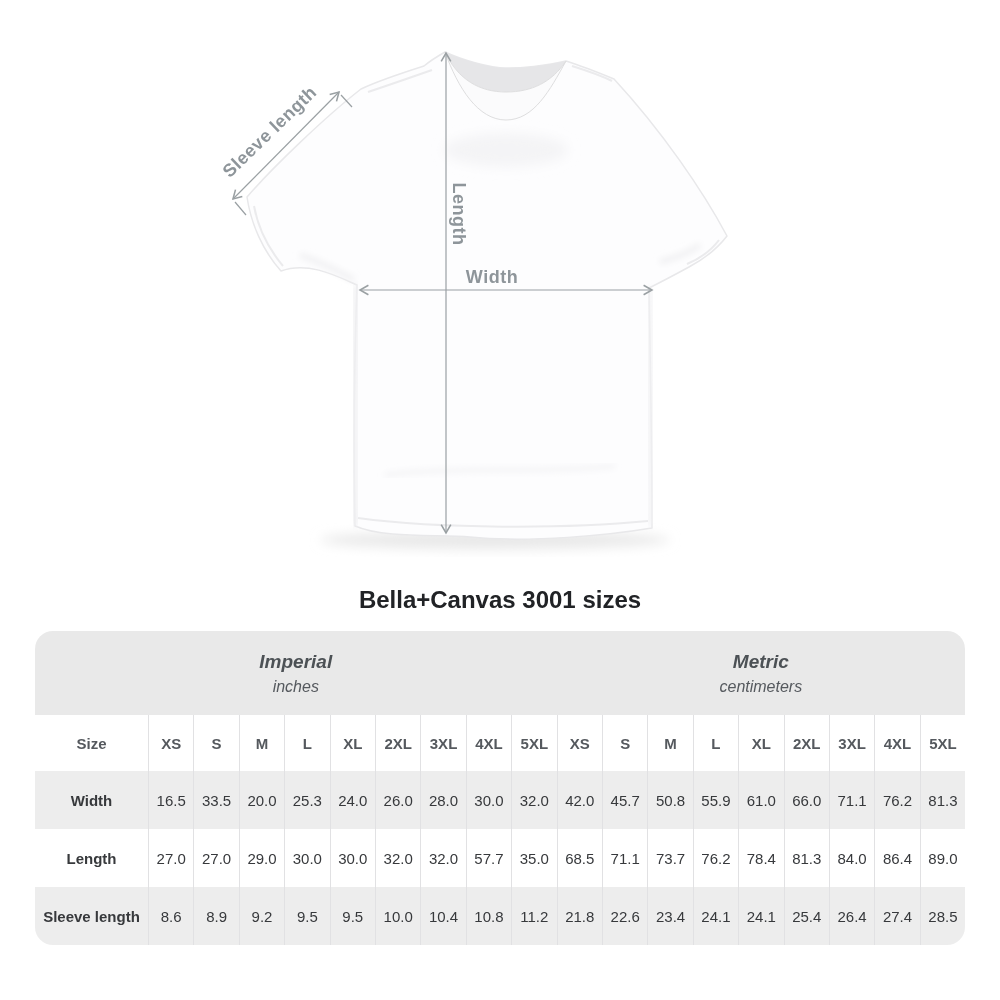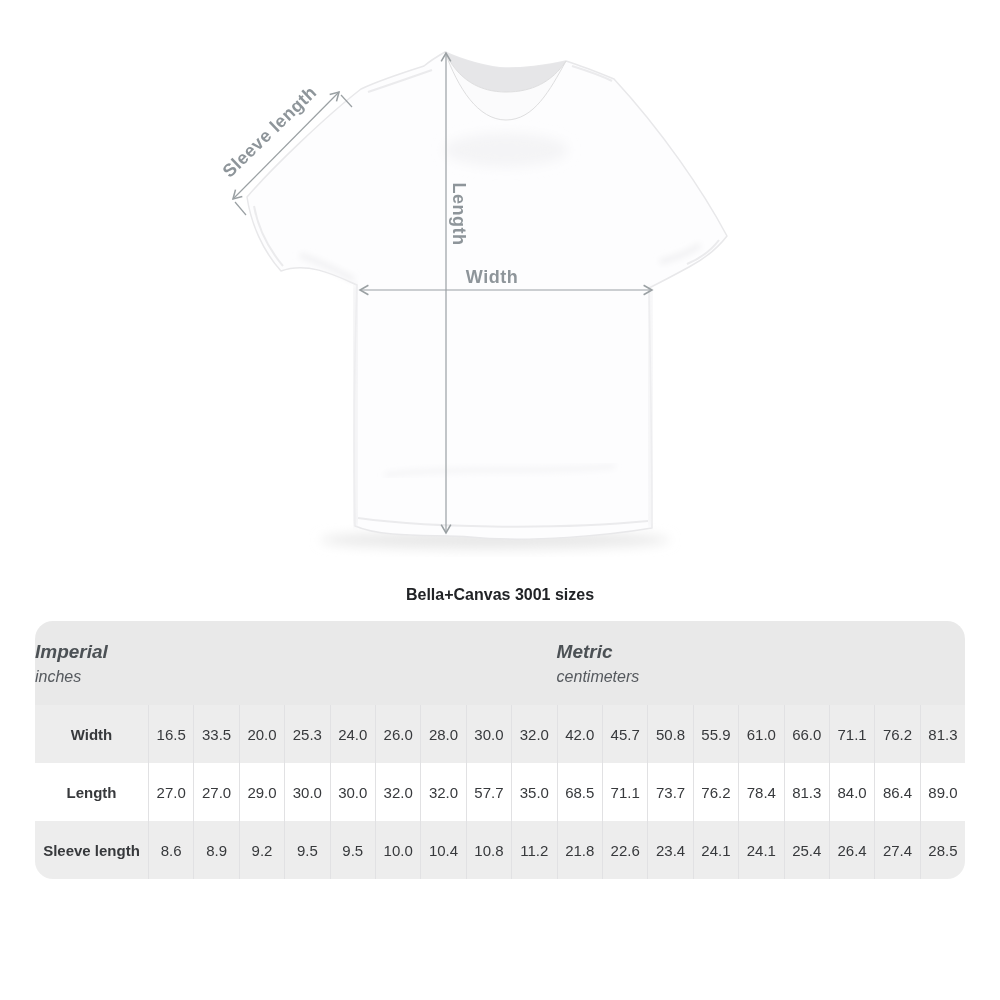--- a/index.html
+++ b/index.html
@@ -11,29 +11,29 @@
   .diagram svg{position:absolute;left:0;top:0;}
   .anno-label{
     position:absolute;font-weight:bold;font-size:18px;color:#8e959a;
     letter-spacing:.5px;white-space:nowrap;user-select:none;
   }
   .lab-sleeve{left:270px;top:132px;transform:translate(-50%,-50%) rotate(-44deg);}
   .lab-length{left:458px;top:214px;transform:translate(-50%,-50%) rotate(90deg);}
   .lab-width{left:492px;top:277px;transform:translate(-50%,-50%);}
 
   
-  .title{margin:0;padding-top:28px;text-align:center;font-size:16px;font-weight:bold;color:#212326;}
+  .title{margin:0;padding-top:28px;text-align:center;font-size:24px;font-weight:bold;color:#212326;}
   .note{margin:9px 0 0;text-align:center;font-style:italic;font-size:15px;color:#4b4d50;}
 
   
   .table-wrap{width:930px;margin:17px auto 0;border-radius:18px;overflow:hidden;background:#ffffff;}
   table.sizes{width:930px;border-collapse:separate;border-spacing:0;table-layout:fixed;}
   col.c-label{width:113px;}
   col.c-val{width:45.4px;}
-  tr.group-row td{height:84px;background:#e9e9e9;text-align:left;vertical-align:middle;padding:0;}
+  tr.group-row td{height:84px;background:#e9e9e9;text-align:center;vertical-align:middle;padding:0;}
   .group-label{font-size:19px;font-weight:bold;font-style:italic;color:#4c5155;}
   .group-sub{font-size:16px;font-style:italic;color:#55595e;margin-top:5px;}
   tr.size-row td{height:56px;background:#ffffff;text-align:center;vertical-align:middle;
     font-weight:bold;font-size:15px;color:#55595e;padding:0;}
   tr.data-row td{height:58px;text-align:center;vertical-align:middle;
     font-size:15px;color:#37393c;padding:0;}
   tr.row-gray td{background:#ededed;}
   tr.row-white td{background:#ffffff;}
   td.vline{border-left:1px solid #e1e1e3;}
   td.rowlab{font-weight:bold;font-size:15px;color:#55595e;}
@@ -155,20 +155,41 @@
       <tbody>
           <tr class="group-row">
             <td colspan="10">
               <div class="group-label">Imperial</div>
               <div class="group-sub">inches</div>
             </td>
             <td colspan="9">
               <div class="group-label">Metric</div>
               <div class="group-sub">centimeters</div>
             </td>
+          </tr>
+          <tr class="size-row">
+            <td class="rowlab">Size</td>
+            <td class="vline">XS</td>
+            <td class="vline">S</td>
+            <td class="vline">M</td>
+            <td class="vline">L</td>
+            <td class="vline">XL</td>
+            <td class="vline">2XL</td>
+            <td class="vline">3XL</td>
+            <td class="vline">4XL</td>
+            <td class="vline">5XL</td>
+            <td class="vline">XS</td>
+            <td class="vline">S</td>
+            <td class="vline">M</td>
+            <td class="vline">L</td>
+            <td class="vline">XL</td>
+            <td class="vline">2XL</td>
+            <td class="vline">3XL</td>
+            <td class="vline">4XL</td>
+            <td class="vline">5XL</td>
           </tr>
           <tr class="data-row row-gray">
             <td class="rowlab">Width</td>
             <td class="vline">16.5</td>
             <td class="vline">33.5</td>
             <td class="vline">20.0</td>
             <td class="vline">25.3</td>
             <td class="vline">24.0</td>
             <td class="vline">26.0</td>
             <td class="vline">28.0</td>

